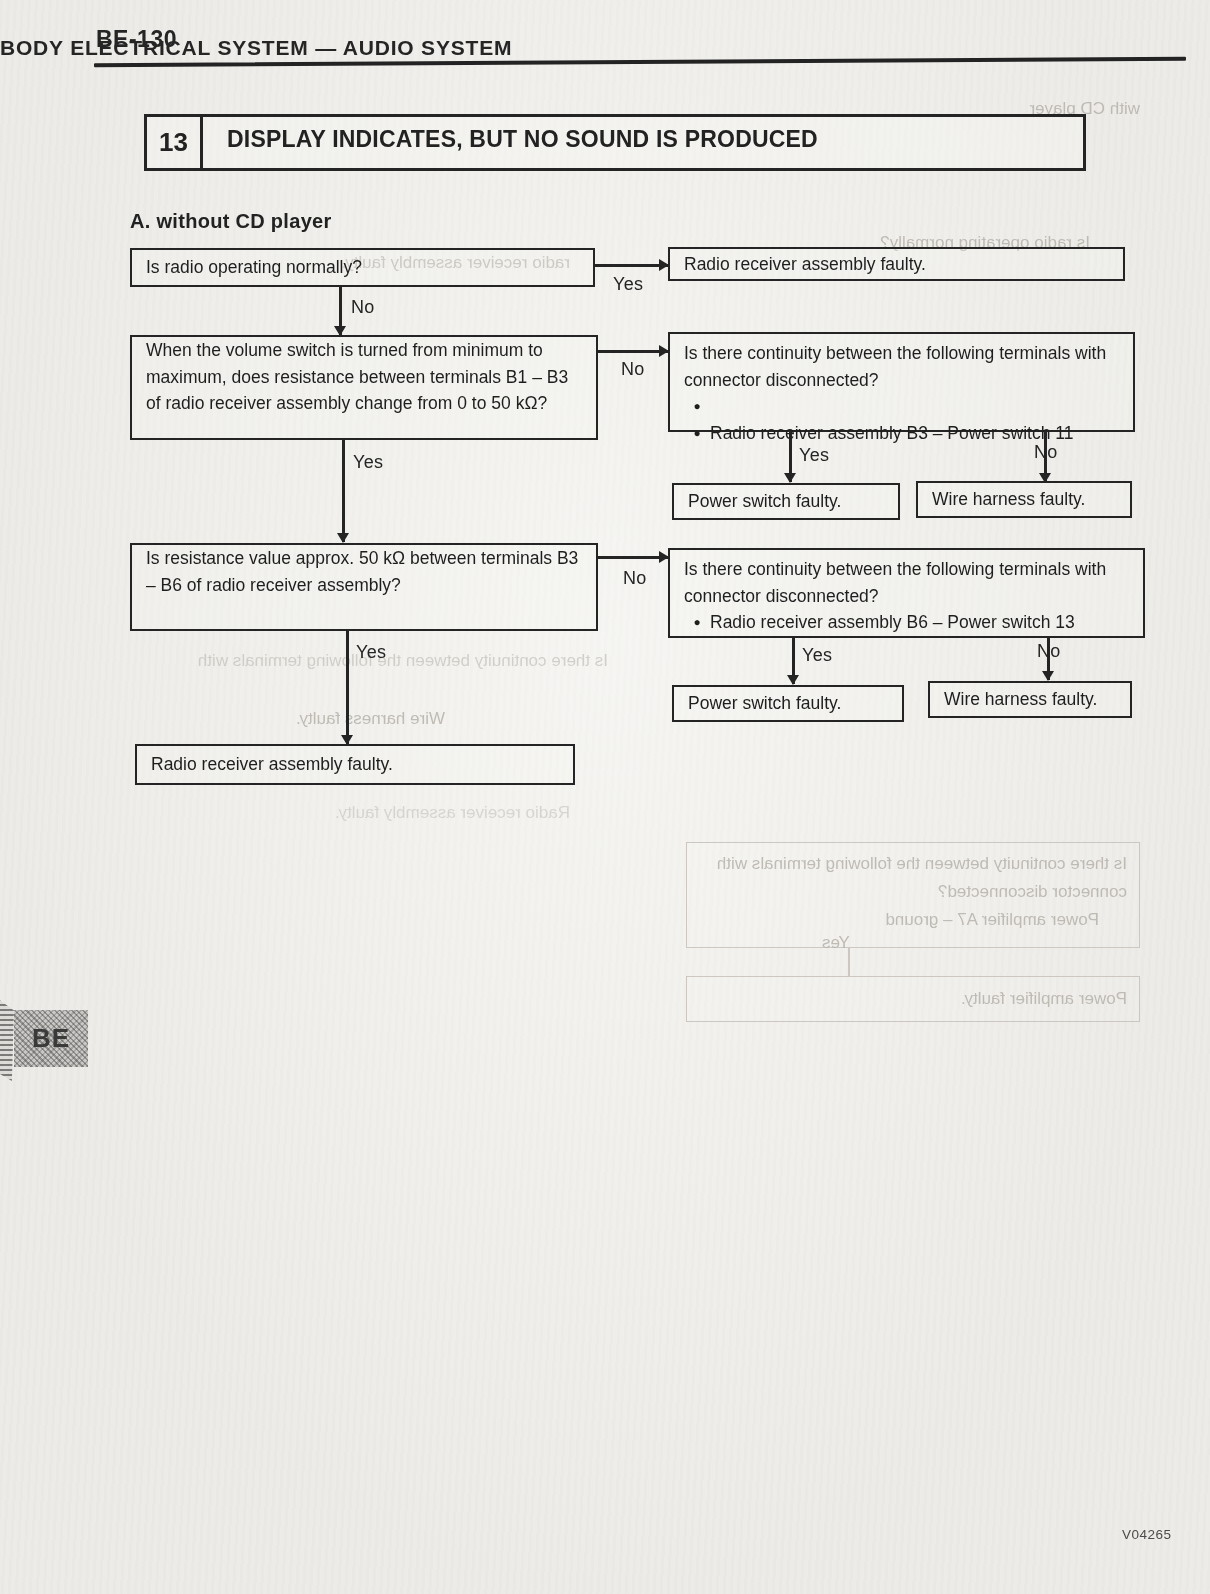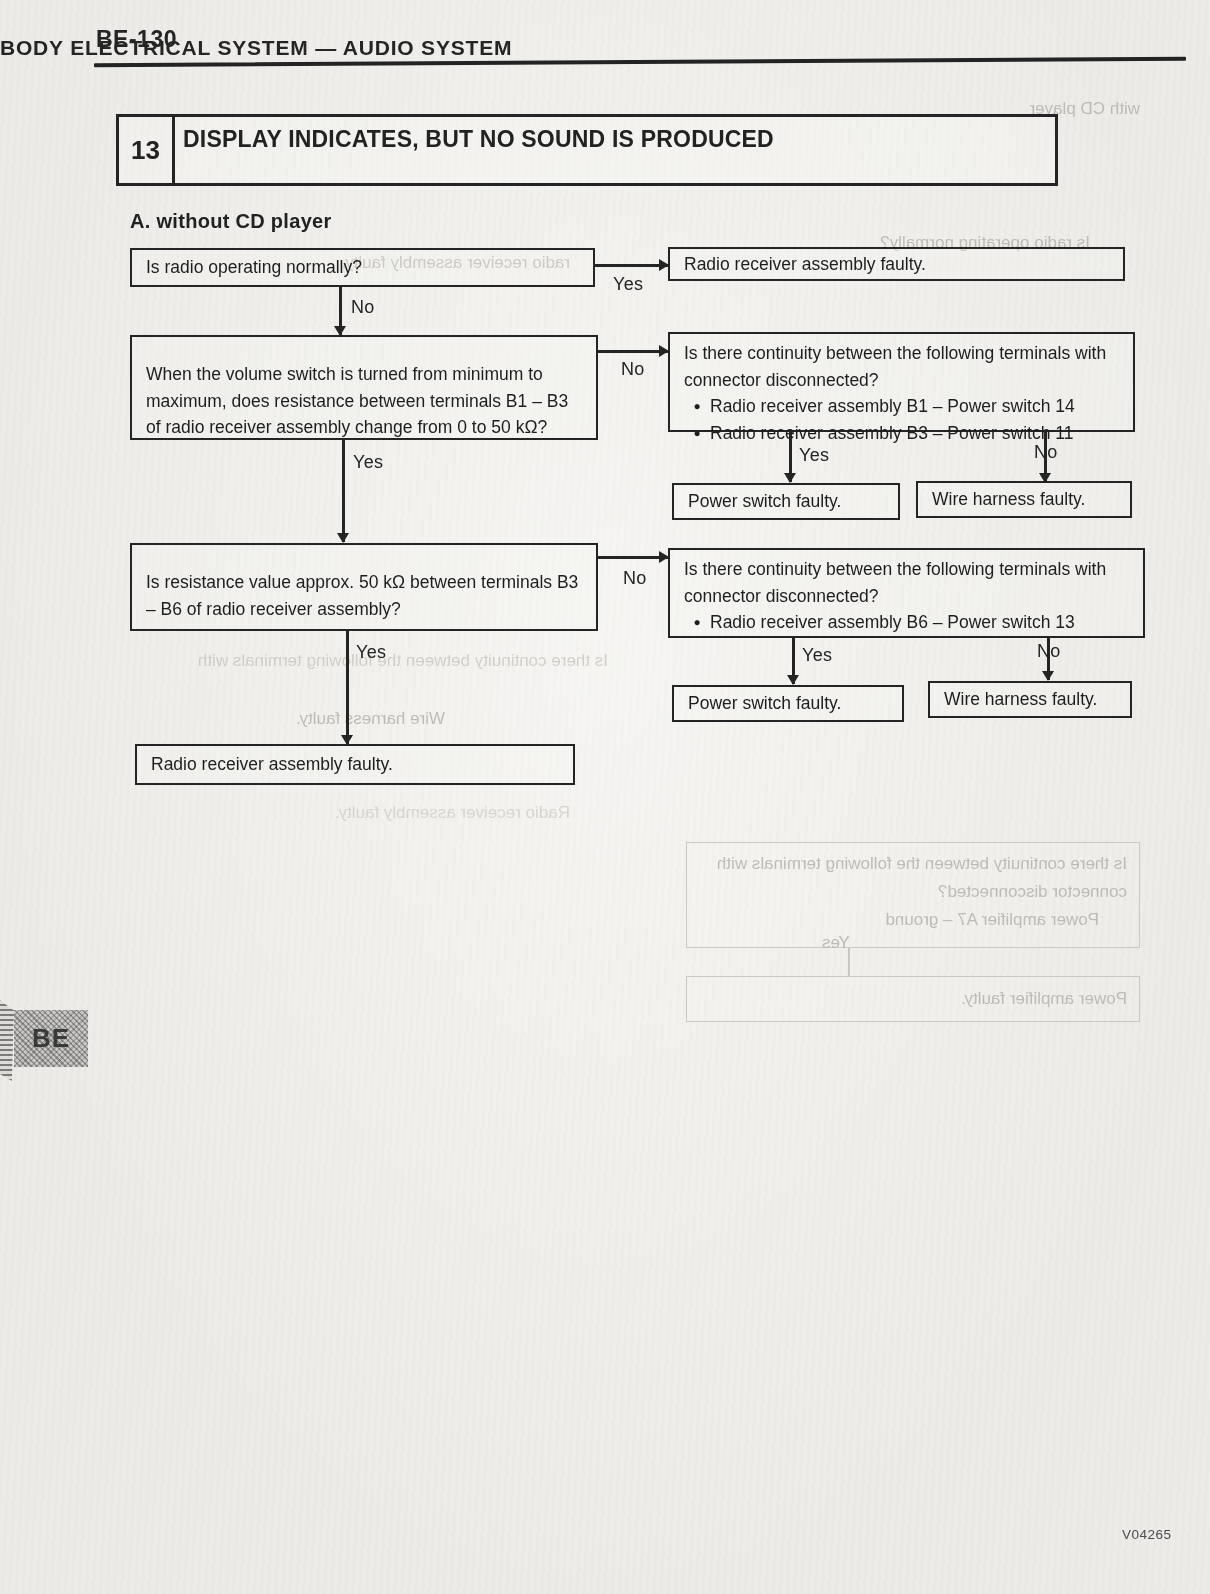--- a/index.html
+++ b/index.html
@@ -17,30 +17,30 @@
     overflow:hidden;
   }
   .abs { position:absolute; }
 
   
   .page-code { left:96px; top:26px; font-size:23px; font-weight:bold; letter-spacing:0.5px; color:#252525; }
   .header-title { left:0; top:36px; width:100%; text-align:left; font-size:21px; font-weight:bold; letter-spacing:0.8px; color:#252525; }
   .header-rule { left:94px; top:60px; width:1092px; height:4px; background:#232323; transform:rotate(-0.35deg); border-radius:1px; }
 
   
-  .title-block { left:116px; top:114px; width:942px; height:72px; border:3px solid #242424; display:flex; background:rgba(250,249,246,0.35); }
+  .title-block { left:144px; top:114px; width:942px; height:57px; border:3px solid #242424; display:flex; background:rgba(250,249,246,0.35); }
   .title-num { width:56px; border-right:3px solid #242424; display:flex; align-items:center; justify-content:center; font-size:26px; font-weight:bold; }
   .title-sys { width:204px; border-right:3px solid #242424; display:flex; align-items:center; justify-content:center; font-size:25px; font-weight:bold; letter-spacing:0.3px; }
-  .title-problem { flex:1; padding:8px 0 0 8px; font-size:23px; font-weight:bold; line-height:1.25; letter-spacing:0.2px; }
+  .title-problem { flex:1; padding:8px 0 0 24px; font-size:23px; font-weight:bold; line-height:1.25; letter-spacing:0.2px; }
 
   .section-label { left:130px; top:210px; font-size:20px; font-weight:bold; letter-spacing:0.3px; }
 
   
   .fbox { border:2.5px solid #242424; background:rgba(248,247,244,0.25); font-size:17.5px; line-height:1.52; color:#1e1e1e; }
-  .pad { padding:24px 14px; }
+  .pad { padding:0 14px; }
   .vcent { display:flex; align-items:center; padding:0 14px; }
 
   .bullet-row { display:flex; }
   .bullet-dot { width:26px; text-align:center; font-size:12px; line-height:27px; }
 
   
   .arr-h { height:2.5px; background:#242424; }
   .arr-h .head { position:absolute; right:-1px; top:-5.5px; width:0; height:0;
     border-left:10px solid #242424; border-top:6.5px solid transparent; border-bottom:6.5px solid transparent; }
   .arr-v { width:2.5px; background:#242424; }
@@ -128,21 +128,20 @@
   </div>
   <div class="abs arr-h" style="left:598px; top:350px; width:70px;">
       <span class="head"></span>
     </div>
   <div class="abs edge-label" style="left:621px; top:359px;">No</div>
 
   <div class="abs fbox" style="left:668px; top:332px; width:467px; height:100px; padding:6px 14px;">
     <div>Is there continuity between the following terminals with connector disconnected?</div>
     <div class="bullet-row">
       <span class="bullet-dot">●</span>
-      <span>Radio receiver assembly B1 – Power switch 14</span>
     </div>
     <div class="bullet-row">
       <span class="bullet-dot">●</span>
       <span>Radio receiver assembly B3 – Power switch 11</span>
     </div>
   </div>
 
   <div class="abs arr-v" style="left:789px; top:432px; height:50px;">
       <span class="head"></span>
     </div>

